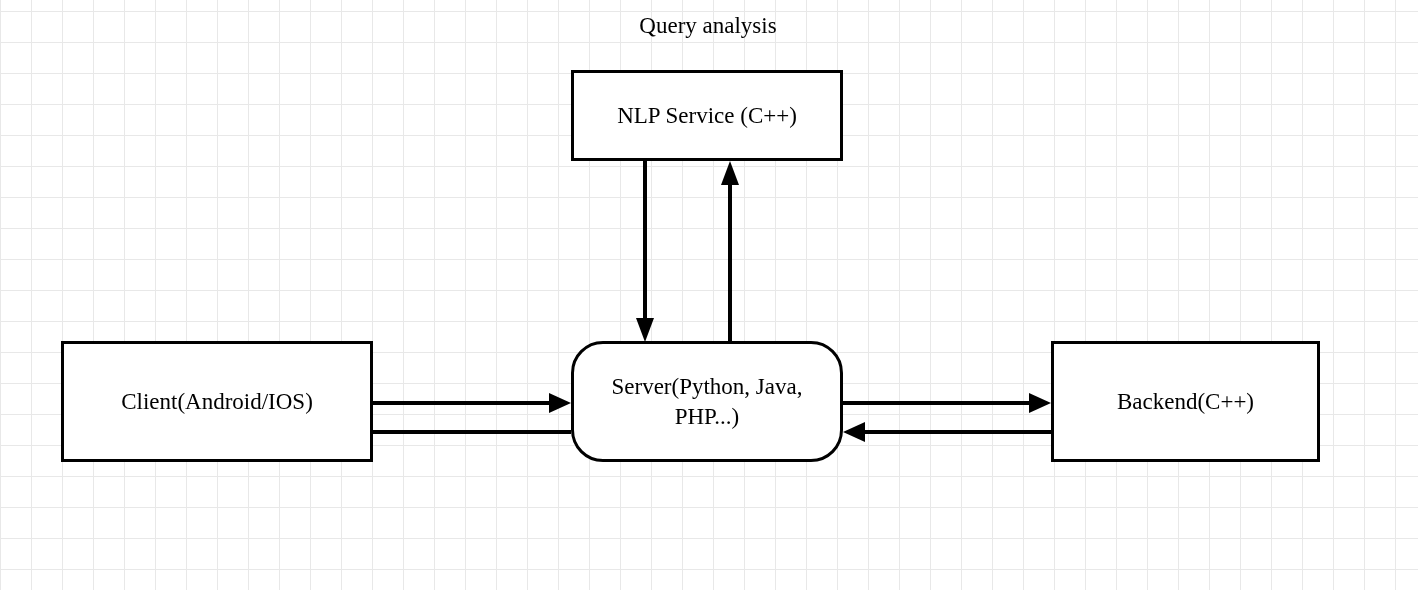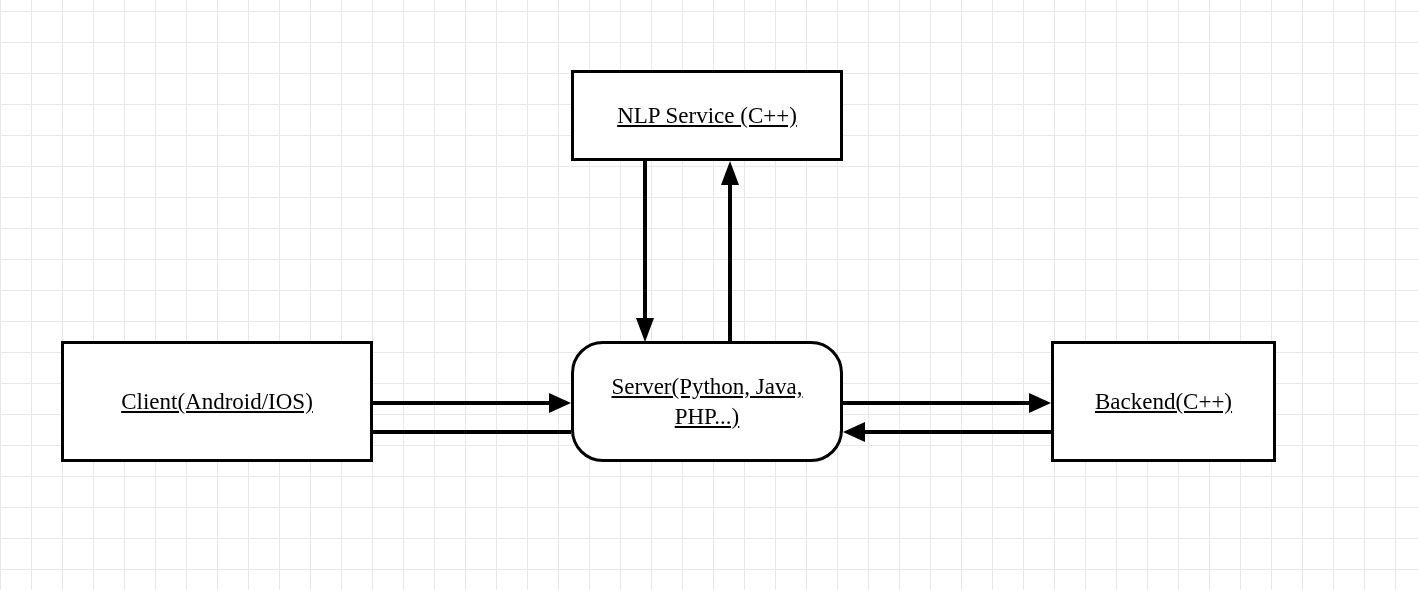--- a/index.html
+++ b/index.html
@@ -34,27 +34,26 @@
     justify-content: center;
     text-align: center;
     font-size: 23px;
     line-height: 1.28;
     z-index: 3;
   }
   .node-label {
     display: block;
     padding: 0 10px;
     white-space: pre-line;
-    text-decoration: underline;
   }
 
   #node-nlp     { left: 571px; top: 70px;  width: 272px; height: 91px;  }
   #node-client  { left: 61px;  top: 341px; width: 312px; height: 121px; }
   #node-server  { left: 571px; top: 341px; width: 272px; height: 121px; border-radius: 32px; }
-  #node-backend { left: 1051px;top: 341px; width: 225px; height: 121px; }
+  #node-backend { left: 1051px;top: 341px; width: 269px; height: 121px; }
 
   
   .caption {
     position: absolute;
     font-size: 23px;
     line-height: 1.38;
     text-align: center;
     white-space: pre-line;
     z-index: 2;
   }
@@ -69,20 +68,21 @@
   .conn svg { display: block; overflow: visible; }
 
   .stem  { fill: none; stroke: #000000; stroke-width: 4; }
   .head  { fill: #000000; stroke: none; }
 </style>
 </head>
 <body>
 
 <div id="canvas">
 
+  <div class="caption" id="caption-query">Query analysis</div>
 
 
   <div class="conn" style="left:630px; top:161px; width:30px; height:181px;">
     <svg width="30" height="181" viewBox="0 0 30 181">
       <path class="stem" d="M15 0 L15 158"></path>
       <polygon class="head" points="6,157 24,157 15,181"></polygon>
     </svg>
   </div>
 
   <div class="conn" style="left:715px; top:161px; width:30px; height:181px;">

